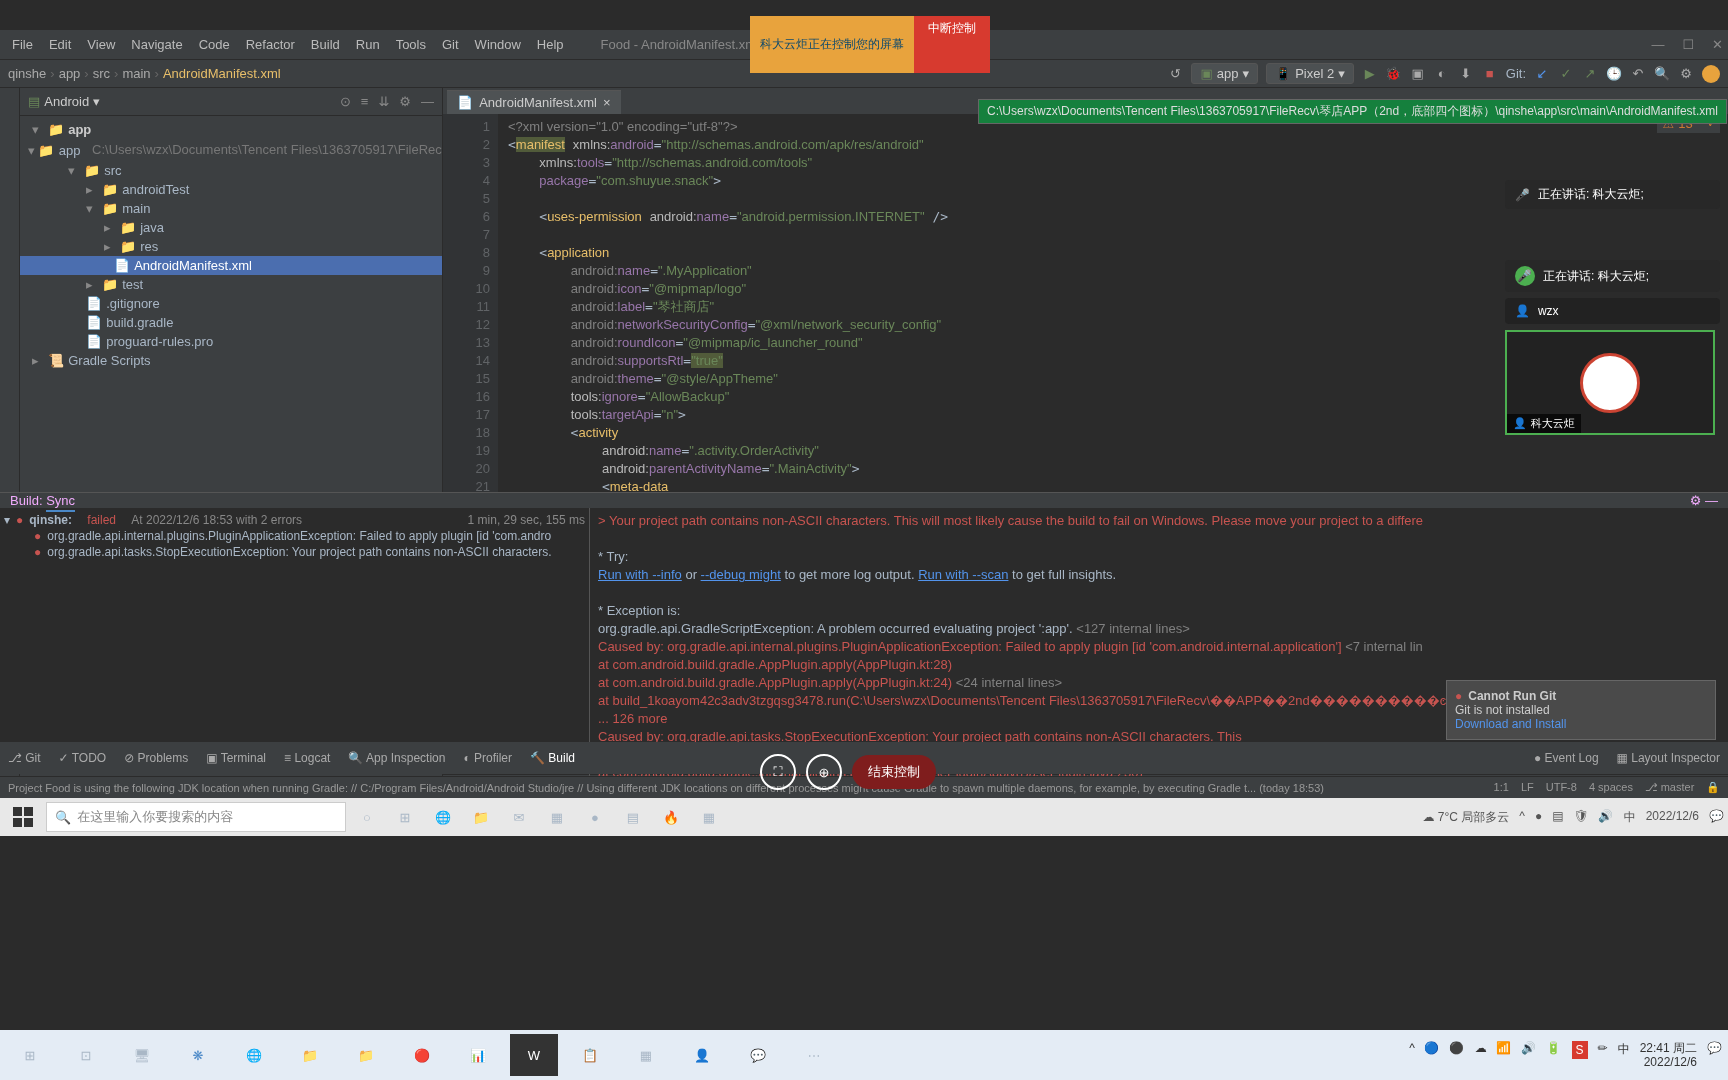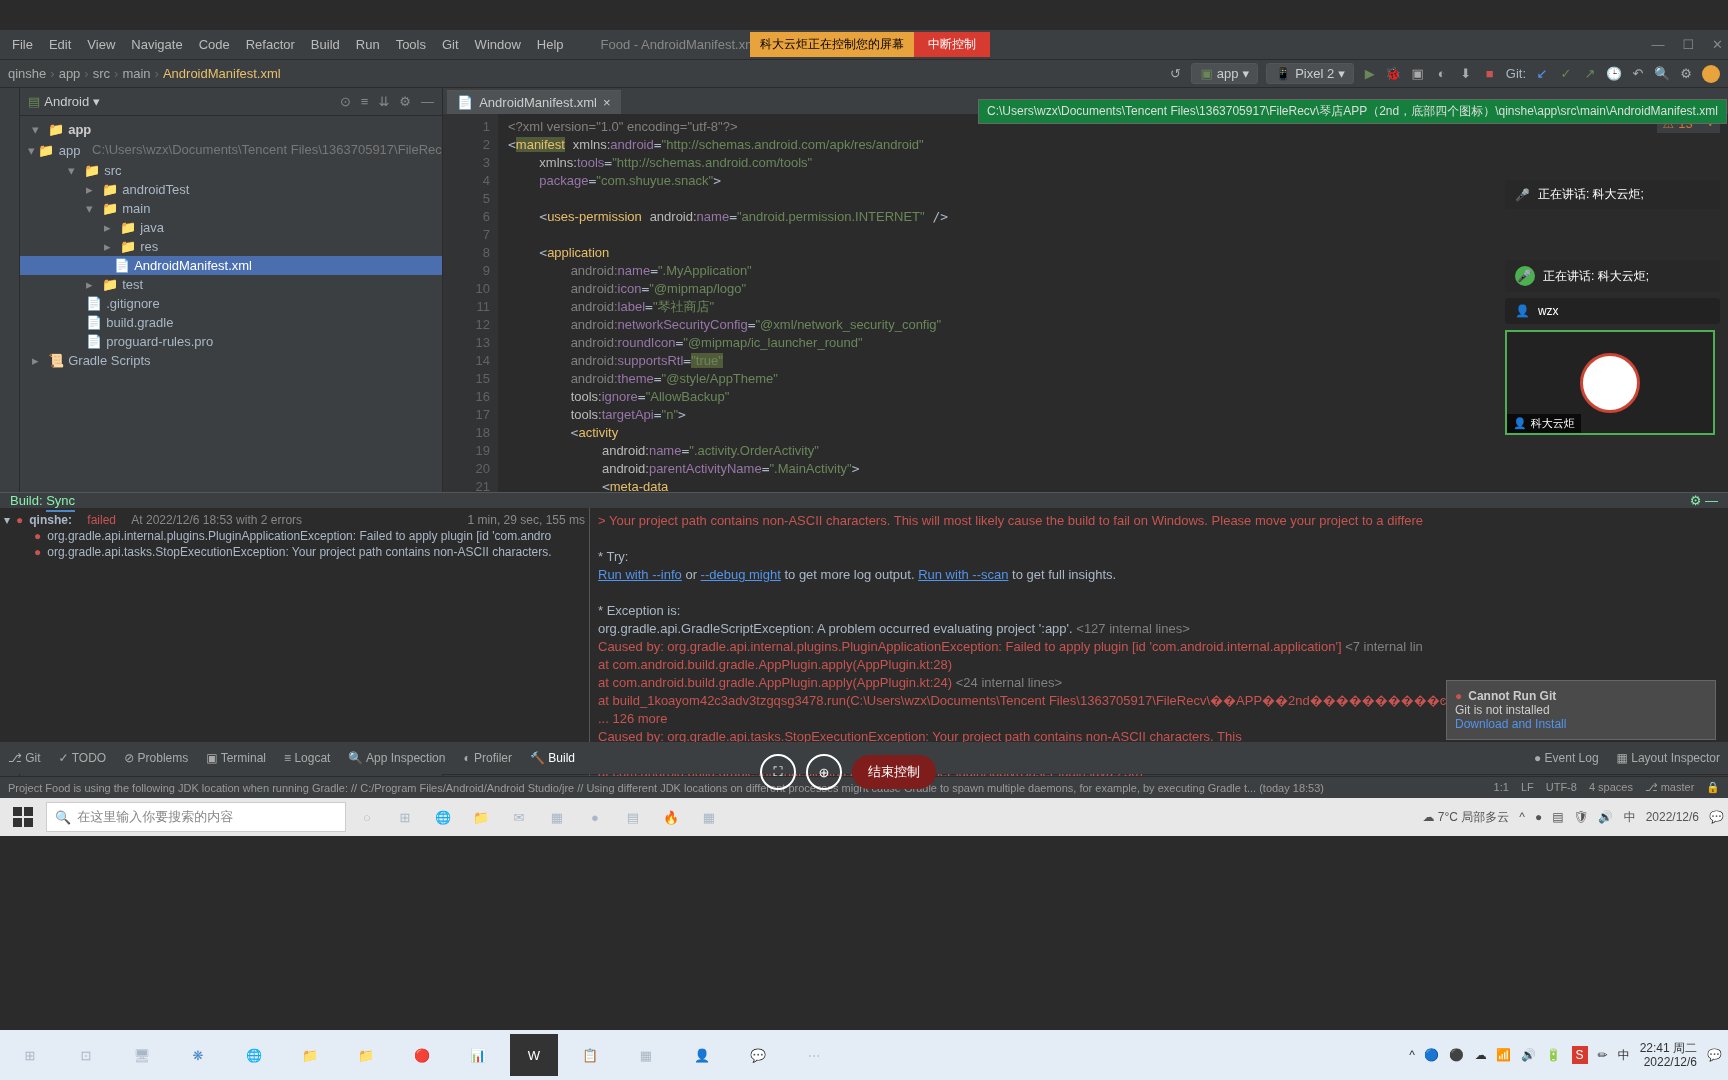--- a/index.html
+++ b/index.html
@@ -3,21 +3,21 @@
 <meta charset="utf-8">
 <style>
 *{margin:0;padding:0;box-sizing:border-box;font-family:"Segoe UI",Arial,sans-serif;}
 body{width:1728px;height:1080px;background:#2b2b2b;color:#a9b7c6;overflow:hidden;position:relative;font-size:13px;}
 .outer-ide{position:absolute;top:30px;left:0;width:1728px;height:768px;background:#3c3f41;}
 .titlebar{height:30px;background:#3c3f41;display:flex;align-items:center;padding:0 5px;border-bottom:1px solid #2b2b2b;}
 .titlebar .menus{display:flex;gap:2px;align-items:flex-end;}
 .titlebar .menus span{padding:3px 7px;color:#bbb;cursor:pointer;}
 .titlebar .title{margin-left:30px;color:#888;}
 .titlebar .banners{position:absolute;left:750px;display:flex;}
-.banner-orange{background:#e8a33d;color:#000000;padding:4px 10px;font-size:12px;}
+.banner-orange{background:#e8a33d;color:#0c4a6e;padding:20px 10px;font-size:12px;}
 .banner-red{background:#d73a2f;color:#fff;padding:4px 14px;font-size:12px;}
 .win-ctrl{position:absolute;right:5px;display:flex;gap:18px;color:#888;}
 .navbar{height:28px;background:#3c3f41;display:flex;align-items:center;padding:0 8px;border-bottom:1px solid #2b2b2b;justify-content:space-between;}
 .crumbs{display:flex;gap:4px;align-items:center;color:#aaa;}
 .crumbs .sep{color:#666;}
 .toolbar-right{display:flex;gap:8px;align-items:center;}
 .tb-btn{background:#4c5052;padding:2px 8px;border-radius:3px;color:#ccc;border:1px solid #555;display:flex;align-items:center;gap:4px;}
 .tb-icon{width:16px;height:16px;display:inline-flex;align-items:center;justify-content:center;color:#aaa;}
 .main{display:flex;height:calc(100% - 58px);}
 .left-col{width:20px;background:#3c3f41;border-right:1px solid #2b2b2b;writing-mode:vertical-lr;text-align:center;padding-top:10px;color:#888;}
@@ -43,21 +43,21 @@
 .code-body .ns{color:#bababa;}
 .code-body .str{color:#6a8759;}
 .code-body .tag{color:#e8bf6a;}
 .code-body .hl{background:#515b3a;}
 .code-body .gray{color:#808080;}
 .code-status{position:absolute;top:0;right:8px;display:flex;gap:4px;align-items:center;background:#3c3f41;padding:2px 6px;color:#cc7832;}
 .bottom-tabs{height:24px;background:#3c3f41;display:flex;gap:20px;padding-left:20px;align-items:center;border-top:1px solid #2b2b2b;}
 .bottom-tabs span{color:#aaa;}
 .bottom-tabs span.act{color:#fff;border-bottom:2px solid #4a88c7;}
 .build-panel{position:absolute;bottom:46px;left:0;right:0;height:260px;background:#2b2b2b;border-top:1px solid #555;display:flex;flex-direction:column;}
-.build-hdr{height:22px;background:#3c3f41;display:flex;align-items:center;padding:0 10px;color:#86efac;justify-content:space-between;}
+.build-hdr{height:22px;background:#3c3f41;display:flex;align-items:center;padding:0 10px;color:#f0abfc;justify-content:space-between;}
 .build-body{flex:1;display:flex;}
 .build-left{width:590px;border-right:1px solid #555;padding:4px;font-size:12px;}
 .build-left .row{display:flex;gap:6px;padding:1px 0;align-items:center;}
 .err-dot{color:#c75450;}
 .build-out{flex:1;padding:4px 8px;font-family:Consolas,monospace;font-size:13px;line-height:18px;color:#a9b7c6;overflow:hidden;}
 .build-out .err{color:#c75450;}
 .build-out .lnk{color:#5394ec;text-decoration:underline;}
 .build-out .g{color:#808080;}
 .status-tabs{position:absolute;bottom:24px;left:0;right:0;height:22px;background:#3c3f41;display:flex;align-items:center;padding:16px 8px;gap:18px;color:#aaa;font-size:12px;}
 .status-bar{position:absolute;bottom:0;left:0;right:0;height:22px;background:#3c3f41;display:flex;align-items:center;padding:0 8px;color:#999;font-size:11px;justify-content:space-between;border-top:1px solid #2b2b2b;}
@@ -68,21 +68,21 @@
 .video-overlay{position:absolute;top:180px;right:8px;width:215px;}
 .v-bar{background:rgba(40,40,40,.9);padding:6px 10px;color:#fff;display:flex;gap:8px;align-items:center;font-size:12px;border-radius:4px;margin-bottom:6px;}
 .v-mic{width:20px;height:20px;border-radius:50%;background:#4caf50;display:flex;align-items:center;justify-content:center;}
 .v-pic{width:210px;height:105px;background:#222;display:flex;align-items:center;justify-content:center;position:relative;border:2px solid #4caf50;}
 .v-lab{position:absolute;bottom:0;left:0;background:rgba(0,0,0,.7);padding:2px 6px;color:#fff;font-size:11px;display:flex;gap:4px;align-items:center;}
 .avatar-circle{width:60px;height:60px;border-radius:50%;background:#fff;border:3px solid #c43;}
 .inner-taskbar{position:absolute;top:798px;left:0;width:1728px;height:38px;background:#e8e8e8;display:flex;align-items:center;padding:0 4px;gap:4px;}
 .start-btn{width:38px;height:32px;display:flex;align-items:center;justify-content:center;}
 .search-box{width:300px;height:30px;background:#fff;border:1px solid #ccc;display:flex;align-items:center;padding:0 8px;color:#888;gap:6px;}
 .task-icon{width:34px;height:32px;display:flex;align-items:center;justify-content:center;}
-.tray{margin-left:auto;display:flex;gap:10px;align-items:center;color:#555;font-size:12px;}
+.tray{margin-left:auto;display:flex;gap:10px;align-items:flex-start;color:#555;font-size:12px;}
 .outer-taskbar{position:absolute;bottom:0;left:0;width:1728px;height:50px;background:#e4ecf5;display:flex;align-items:center;padding:0 6px;gap:8px;}
 .outer-taskbar .task-icon{width:48px;height:42px;}
 .clock{text-align:right;font-size:12px;color:#333;line-height:14px;}
 .float-ctrl{position:absolute;top:754px;left:760px;display:flex;gap:10px;align-items:center;}
 .float-ctrl .circ{width:36px;height:36px;border:2px solid #fff;border-radius:50%;display:flex;align-items:center;justify-content:center;color:#fff;}
 .float-ctrl .end{background:#7f1d1d;color:#fff;padding:8px 16px;border-radius:20px;}
 svg{display:block;}
 </style>
 </head>
 <body>

